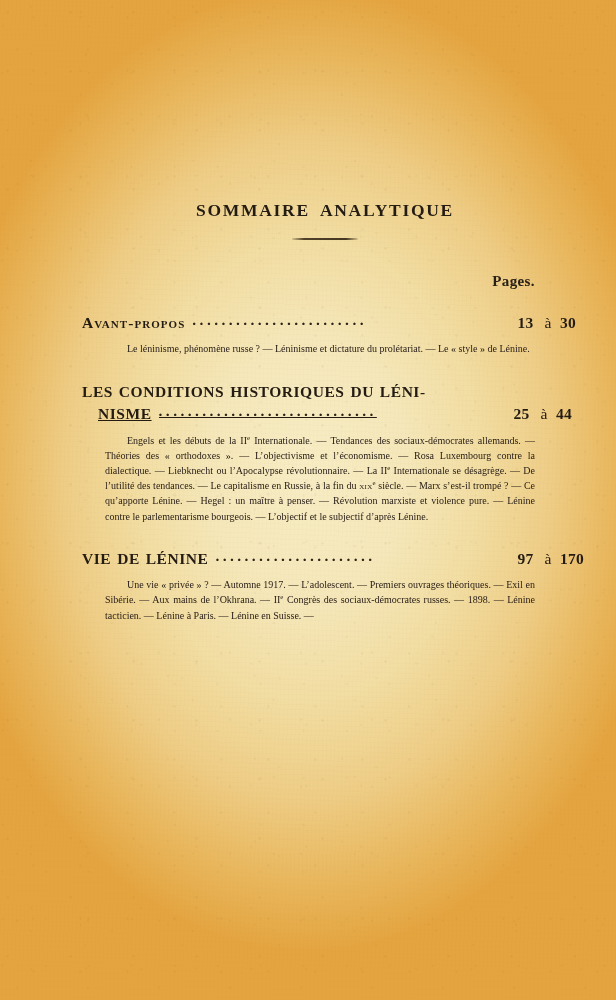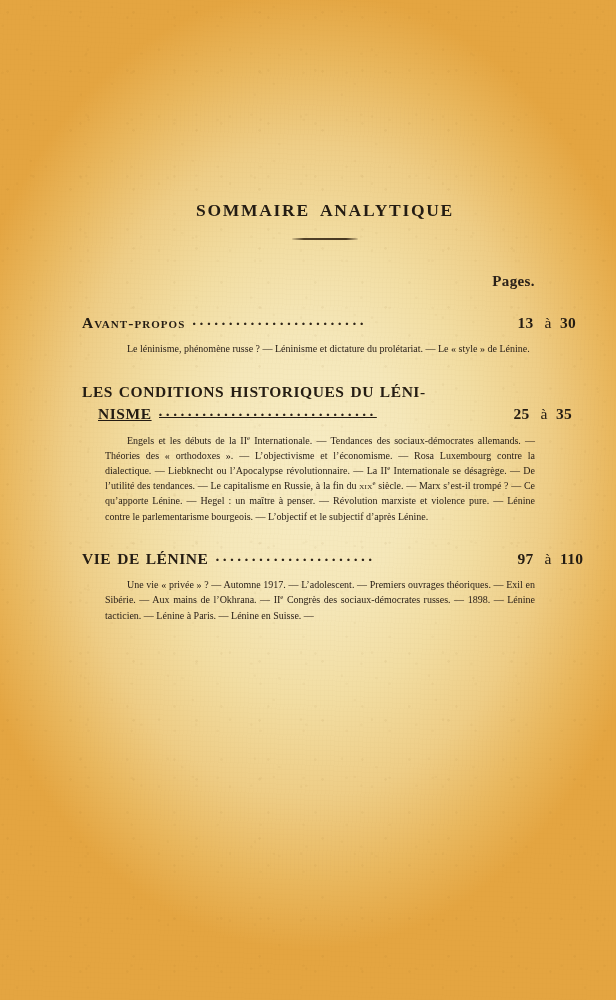--- a/index.html
+++ b/index.html
@@ -224,32 +224,32 @@
       <p class="entry-desc">Le léninisme, phénomène russe ? — Léninisme et dictature du prolétariat. — Le « style » de Lénine.</p>
     </div>
 
     <div class="entry tight">
       <div>
         <div class="head-line1">LES CONDITIONS HISTORIQUES DU LÉNI-</div>
         <div class="head-line2">
           <span>NISME</span>
           <span class="leader">..............................</span>
           <span class="pagenum">
-            <span class="from">25</span><span class="sep">à</span><span class="to">35</span>
+            <span class="from">25</span><span class="sep">à</span><span class="to">44</span>
           </span>
         </div>
       </div>
       <p class="entry-desc"><span>Engels et les débuts de la II</span><sup class="ord">e</sup><span> Internationale. — Tendances des sociaux-démocrates allemands. — Théories des « orthodoxes ». — L’objectivisme et l’économisme. — Rosa Luxembourg contre la dialectique. — Liebknecht ou l’Apocalypse révolutionnaire. — La II</span><sup class="ord">e</sup><span> Internationale se désagrège. — De l’utilité des tendances. — Le capitalisme en Russie, à la fin du </span><span class="sc">xix</span><sup class="ord">e</sup><span> siècle. — Marx s’est-il trompé ? — Ce qu’apporte Lénine. — Hegel : un maître à penser. — Révolution marxiste et violence pure. — Lénine contre le parlementarisme bourgeois. — L’objectif et le subjectif d’après Lénine.</span></p>
     </div>
 
     <div class="entry tight">
       <div class="entry-head">
         <span class="label caps">VIE DE LÉNINE</span>
         <span class="leader">......................</span>
         <span class="pagenum">
-          <span class="from">97</span><span class="sep">à</span><span class="to">110</span>
+          <span class="from">97</span><span class="sep">à</span><span class="to">170</span>
         </span>
       </div>
       <p class="entry-desc"><span>Une vie « privée » ? — Automne 1917. — L’adolescent. — Premiers ouvrages théoriques. — Exil en Sibérie. — Aux mains de l’Okhrana. — II</span><sup class="ord">e</sup><span> Congrès des sociaux-démocrates russes. — 1898. — Lénine tacticien. — Lénine à Paris. — Lénine en Suisse. —</span></p>
     </div>
 
   </div>
 </div>
 
 </body></html>

